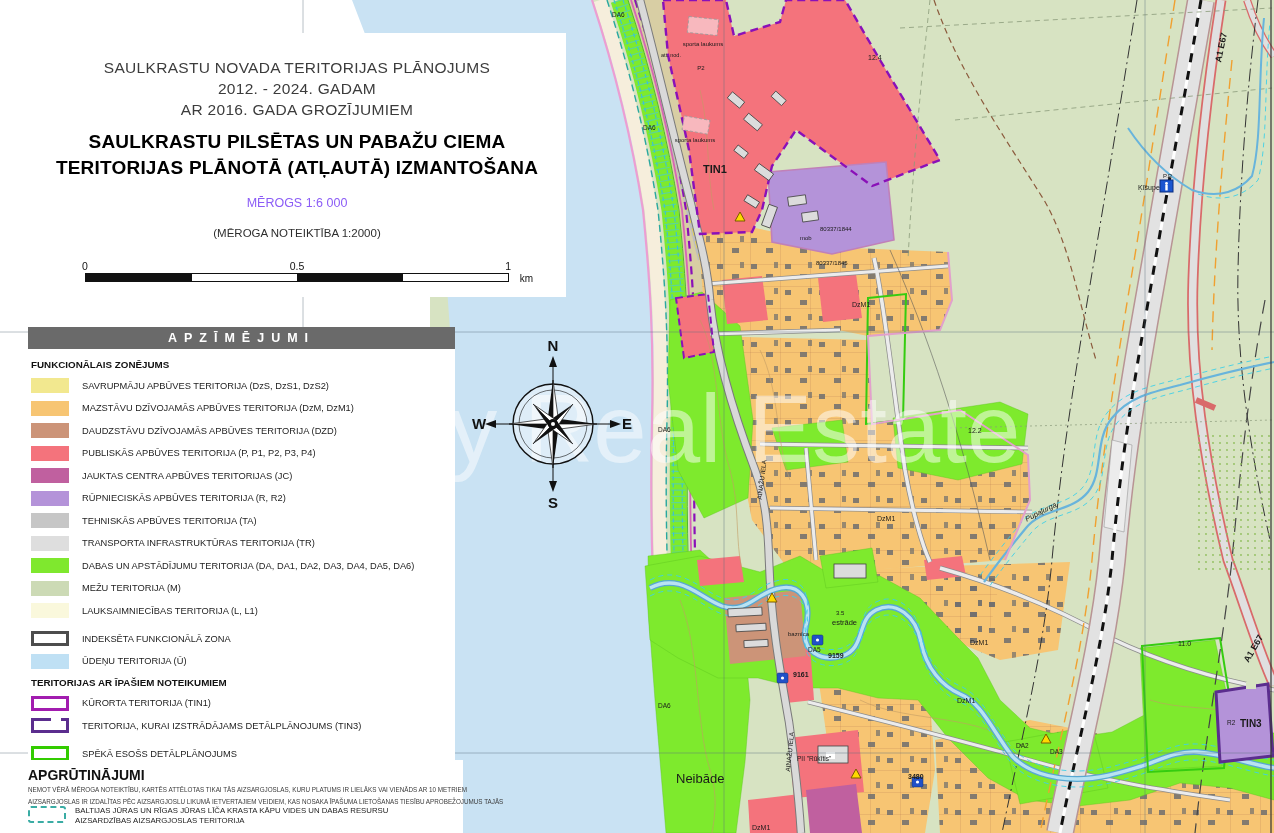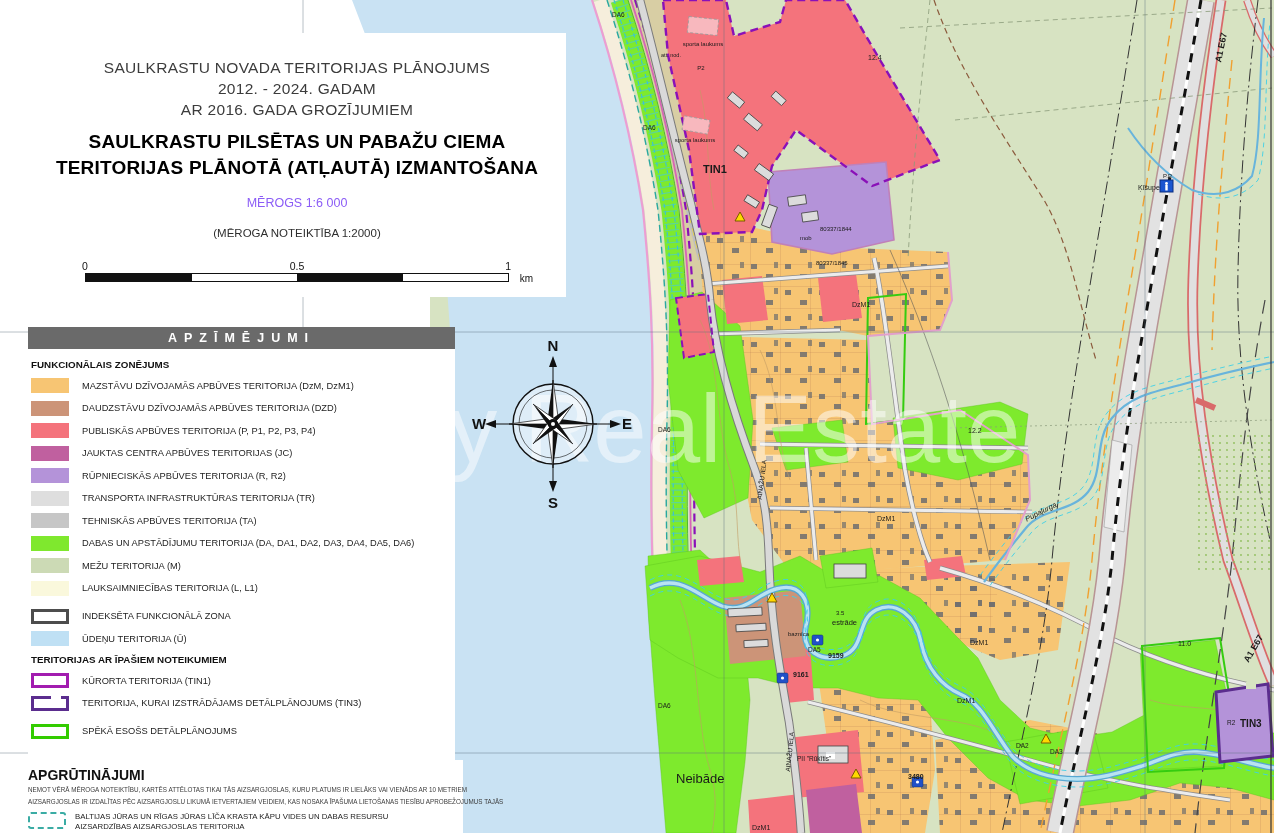--- a/index.html
+++ b/index.html
@@ -33,21 +33,21 @@
   .lg-row{display:flex;align-items:center;margin:0 0 7.5px 0;}
   .lg-sw{width:38px;height:15px;margin-right:13px;flex:none;position:relative;box-sizing:border-box;}
   .lg-sw.outline{background:#fff;border:3px solid #444;}
   .lg-lbl{font-size:9.3px;color:#1c1c1c;white-space:nowrap;}
   .lg-row.gap{margin-top:13px;}
   .notch{position:absolute;top:-4px;right:5px;width:10px;height:7px;background:#fff;}
   
   #bottom-panel{left:0;top:760px;width:463px;height:73px;padding:7px 0 0 28px;box-sizing:border-box;}
   .r-head{font-weight:bold;font-size:14px;color:#111;}
   .r-note{font-size:6.3px;color:#3a3a3a;line-height:8.6px;margin-top:3px;white-space:nowrap;}
-  .r-item{display:flex;align-items:flex-start;margin-top:6px;}
+  .r-item{display:flex;align-items:flex-start;}
   .r-icon{width:34px;height:13px;border:2px dashed #3AACA4;border-radius:3px;margin-right:9px;flex:none;}
   .r-txt{font-size:7.8px;line-height:9.6px;color:#222;}
   
   .mt text{font-family:"Liberation Sans",sans-serif;fill:#1a1a1a;}
   .t55{font-size:5.5px;}.t6{font-size:6px;}.t65{font-size:6.5px;}.t7{font-size:7px;}
   .t75{font-size:7.5px;}.t9b{font-size:9px;font-weight:bold;}.t10b{font-size:10px;font-weight:bold;}
   .t11b{font-size:11px;font-weight:bold;}.t13{font-size:13px;fill:#3f3f3f;}
   .m-blue{fill:#1545cc;font-weight:bold;}
   .m-gray{fill:#75806e;}
   .m-riv{fill:#3a7ab8;font-style:italic;}
@@ -389,46 +389,50 @@
     <span class="sbar-km">km</span>
   </div>
 </div>
 
 <div class="panel" id="legend-panel">
   <div class="lg-header">APZĪMĒJUMI</div>
   <div class="lg-body">
     <div class="lg-section">FUNKCIONĀLAIS ZONĒJUMS</div>
 
     <div class="lg-row">
+          <span class="lg-sw" style="background-color: rgb(242, 232, 143);"></span>
+          <span class="lg-lbl">SAVRUPMĀJU APBŪVES TERITORIJA (DzS, DzS1, DzS2)</span>
+        </div>
+    <div class="lg-row">
           <span class="lg-sw" style="background-color: rgb(247, 197, 115);"></span>
           <span class="lg-lbl">MAZSTĀVU DZĪVOJAMĀS APBŪVES TERITORIJA (DzM, DzM1)</span>
         </div>
     <div class="lg-row">
           <span class="lg-sw" style="background-color: rgb(204, 148, 120);"></span>
           <span class="lg-lbl">DAUDZSTĀVU DZĪVOJAMĀS APBŪVES TERITORIJA (DZD)</span>
         </div>
     <div class="lg-row">
           <span class="lg-sw" style="background-color: rgb(244, 115, 124);"></span>
           <span class="lg-lbl">PUBLISKĀS APBŪVES TERITORIJA (P, P1, P2, P3, P4)</span>
         </div>
     <div class="lg-row">
           <span class="lg-sw" style="background-color: rgb(192, 96, 159);"></span>
           <span class="lg-lbl">JAUKTAS CENTRA APBŪVES TERITORIJAS (JC)</span>
         </div>
     <div class="lg-row">
           <span class="lg-sw" style="background-color: rgb(180, 147, 217);"></span>
           <span class="lg-lbl">RŪPNIECISKĀS APBŪVES TERITORIJA (R, R2)</span>
         </div>
     <div class="lg-row">
+          <span class="lg-sw" style="background-color: rgb(198, 198, 198);"></span>
+          <span class="lg-lbl">TEHNISKĀS APBŪVES TERITORIJA (TA)</span>
+        </div>
+    <div class="lg-row">
           <span class="lg-sw" style="background-color: rgb(222, 222, 222);"></span>
           <span class="lg-lbl">TRANSPORTA INFRASTRUKTŪRAS TERITORIJA (TR)</span>
-        </div>
-    <div class="lg-row">
-          <span class="lg-sw" style="background-color: rgb(198, 198, 198);"></span>
-          <span class="lg-lbl">TEHNISKĀS APBŪVES TERITORIJA (TA)</span>
         </div>
     <div class="lg-row">
           <span class="lg-sw" style="background-color: rgb(127, 232, 46);"></span>
           <span class="lg-lbl">DABAS UN APSTĀDĪJUMU TERITORIJA (DA, DA1, DA2, DA3, DA4, DA5, DA6)</span>
         </div>
     <div class="lg-row">
           <span class="lg-sw" style="background-color: rgb(204, 218, 181);"></span>
           <span class="lg-lbl">MEŽU TERITORIJA (M)</span>
         </div>
     <div class="lg-row">

